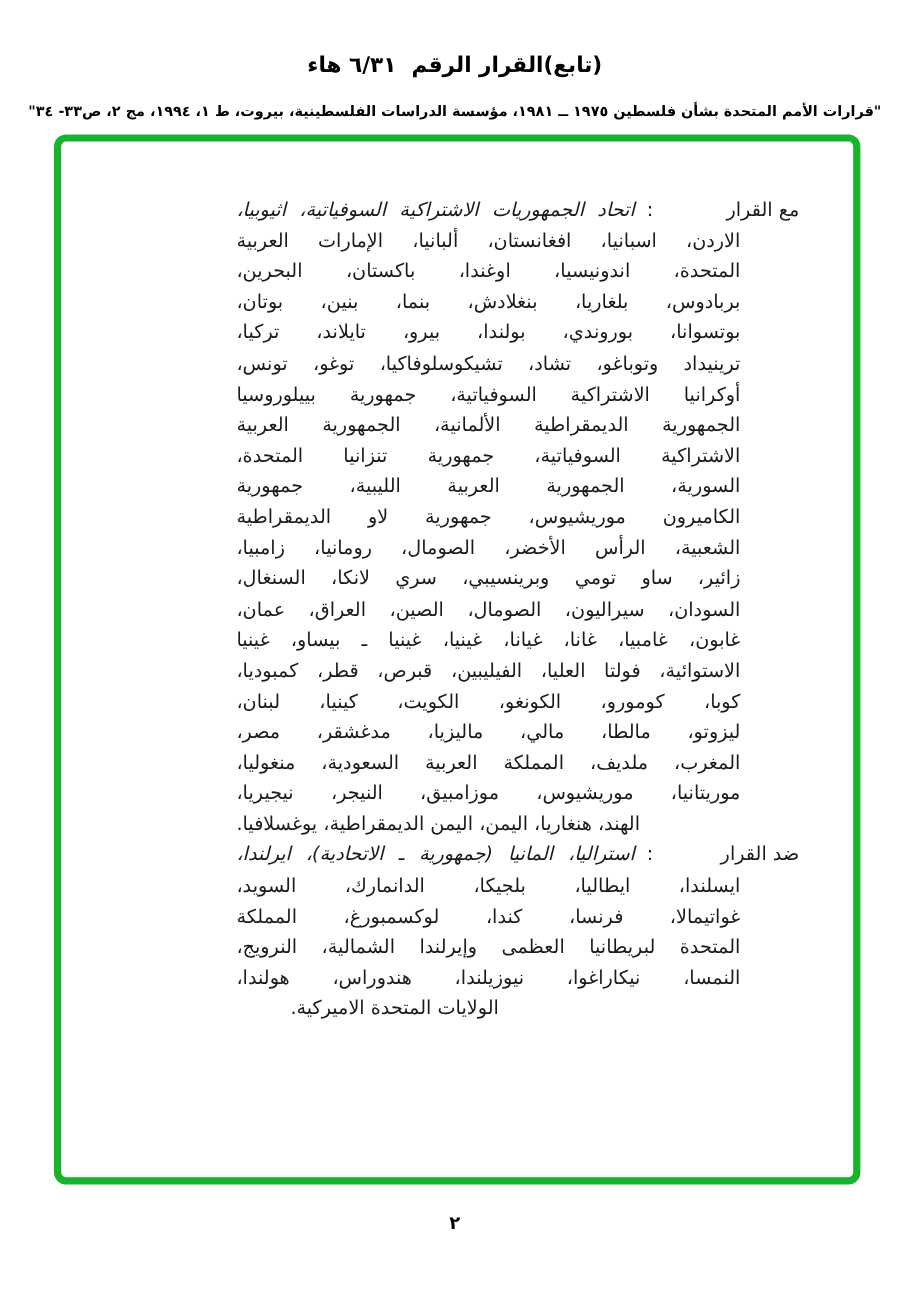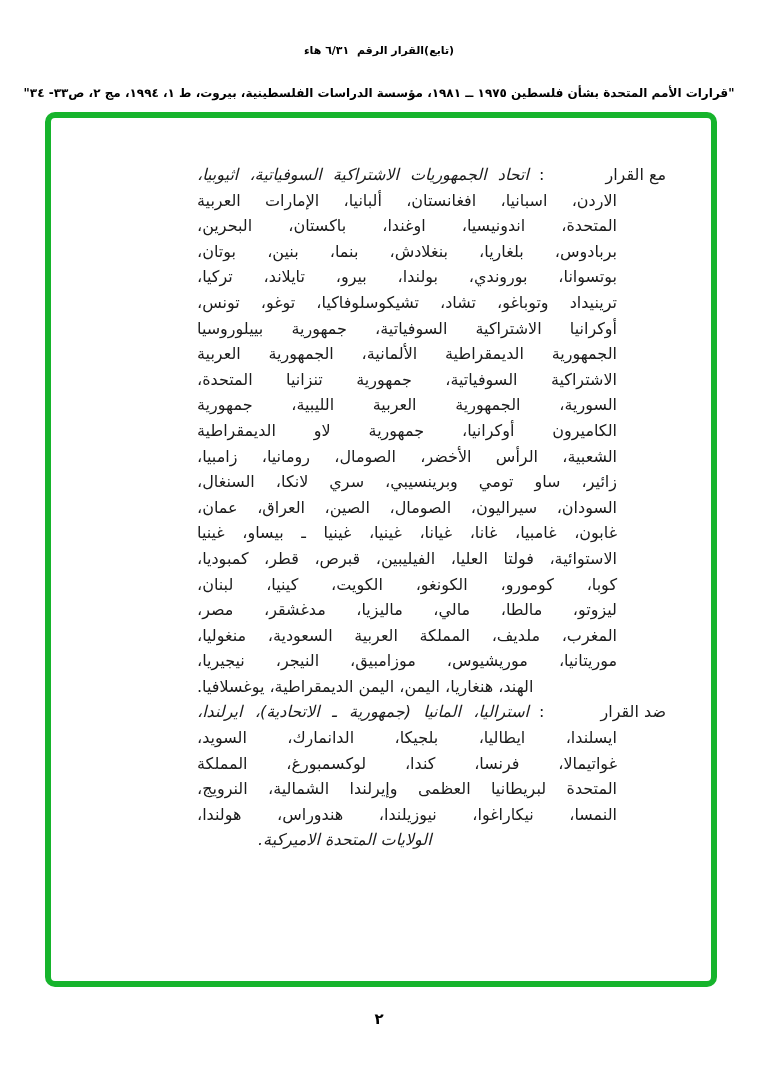--- a/index.html
+++ b/index.html
@@ -16,21 +16,21 @@
     font-family: "DejaVu Sans", sans-serif;
     color: #1b1b1b;
     direction: rtl;
   }
   .doc-title {
     position: absolute;
     top: 44px;
     left: 0;
     width: 100%;
     text-align: center;
-    font-size: 11px;
+    font-size: 18px;
     font-weight: bold;
     color: #000;
     letter-spacing: 0.5px;
   }
   .doc-citation {
     position: absolute;
     top: 86px;
     left: 0;
     width: 100%;
     text-align: center;
@@ -82,22 +82,21 @@
     font-style: italic;
   }
   .tline-last {
     text-align-last: left;
     white-space: nowrap;
   }
   .entry-against .tline-last {
     padding-left: 0;
     text-align-last: left;
     text-indent: 0;
-    margin-left: 61px;
-    font-style: italic;
+    margin-left: 45px;
   }
   .page-number {
     position: absolute;
     top: 1010px;
     left: 0;
     width: 100%;
     text-align: center;
     font-size: 15px;
     font-weight: bold;
     color: #000;
@@ -124,21 +123,21 @@
             <div class="tline tline-first">اتحاد الجمهوريات الاشتراكية السوفياتية، اثيوبيا،</div>
             <div class="tline">الاردن، اسبانيا، افغانستان، ألبانيا، الإمارات العربية</div>
             <div class="tline">المتحدة، اندونيسيا، اوغندا، باكستان، البحرين،</div>
             <div class="tline">بربادوس، بلغاريا، بنغلادش، بنما، بنين، بوتان،</div>
             <div class="tline">بوتسوانا، بوروندي، بولندا، بيرو، تايلاند، تركيا،</div>
             <div class="tline">ترينيداد وتوباغو، تشاد، تشيكوسلوفاكيا، توغو، تونس،</div>
             <div class="tline">أوكرانيا الاشتراكية السوفياتية، جمهورية بييلوروسيا</div>
             <div class="tline">الجمهورية الديمقراطية الألمانية، الجمهورية العربية</div>
             <div class="tline">الاشتراكية السوفياتية، جمهورية تنزانيا المتحدة،</div>
             <div class="tline">السورية، الجمهورية العربية الليبية، جمهورية</div>
-            <div class="tline">الكاميرون أوكرانيا، جمهورية لاو الديمقراطية</div>
+            <div class="tline">الكاميرون موريشيوس، جمهورية لاو الديمقراطية</div>
             <div class="tline">الشعبية، الرأس الأخضر، الصومال، رومانيا، زامبيا،</div>
             <div class="tline">زائير، ساو تومي وبرينسيبي، سري لانكا، السنغال،</div>
             <div class="tline">السودان، سيراليون، الصومال، الصين، العراق، عمان،</div>
             <div class="tline">غابون، غامبيا، غانا، غيانا، غينيا، غينيا ـ بيساو، غينيا</div>
             <div class="tline">الاستوائية، فولتا العليا، الفيليبين، قبرص، قطر، كمبوديا،</div>
             <div class="tline">كوبا، كومورو، الكونغو، الكويت، كينيا، لبنان،</div>
             <div class="tline">ليزوتو، مالطا، مالي، ماليزيا، مدغشقر، مصر،</div>
             <div class="tline">المغرب، ملديف، المملكة العربية السعودية، منغوليا،</div>
             <div class="tline">موريتانيا، موريشيوس، موزامبيق، النيجر، نيجيريا،</div>
             <div class="tline tline-last">الهند، هنغاريا، اليمن، اليمن الديمقراطية، يوغسلافيا.</div>

